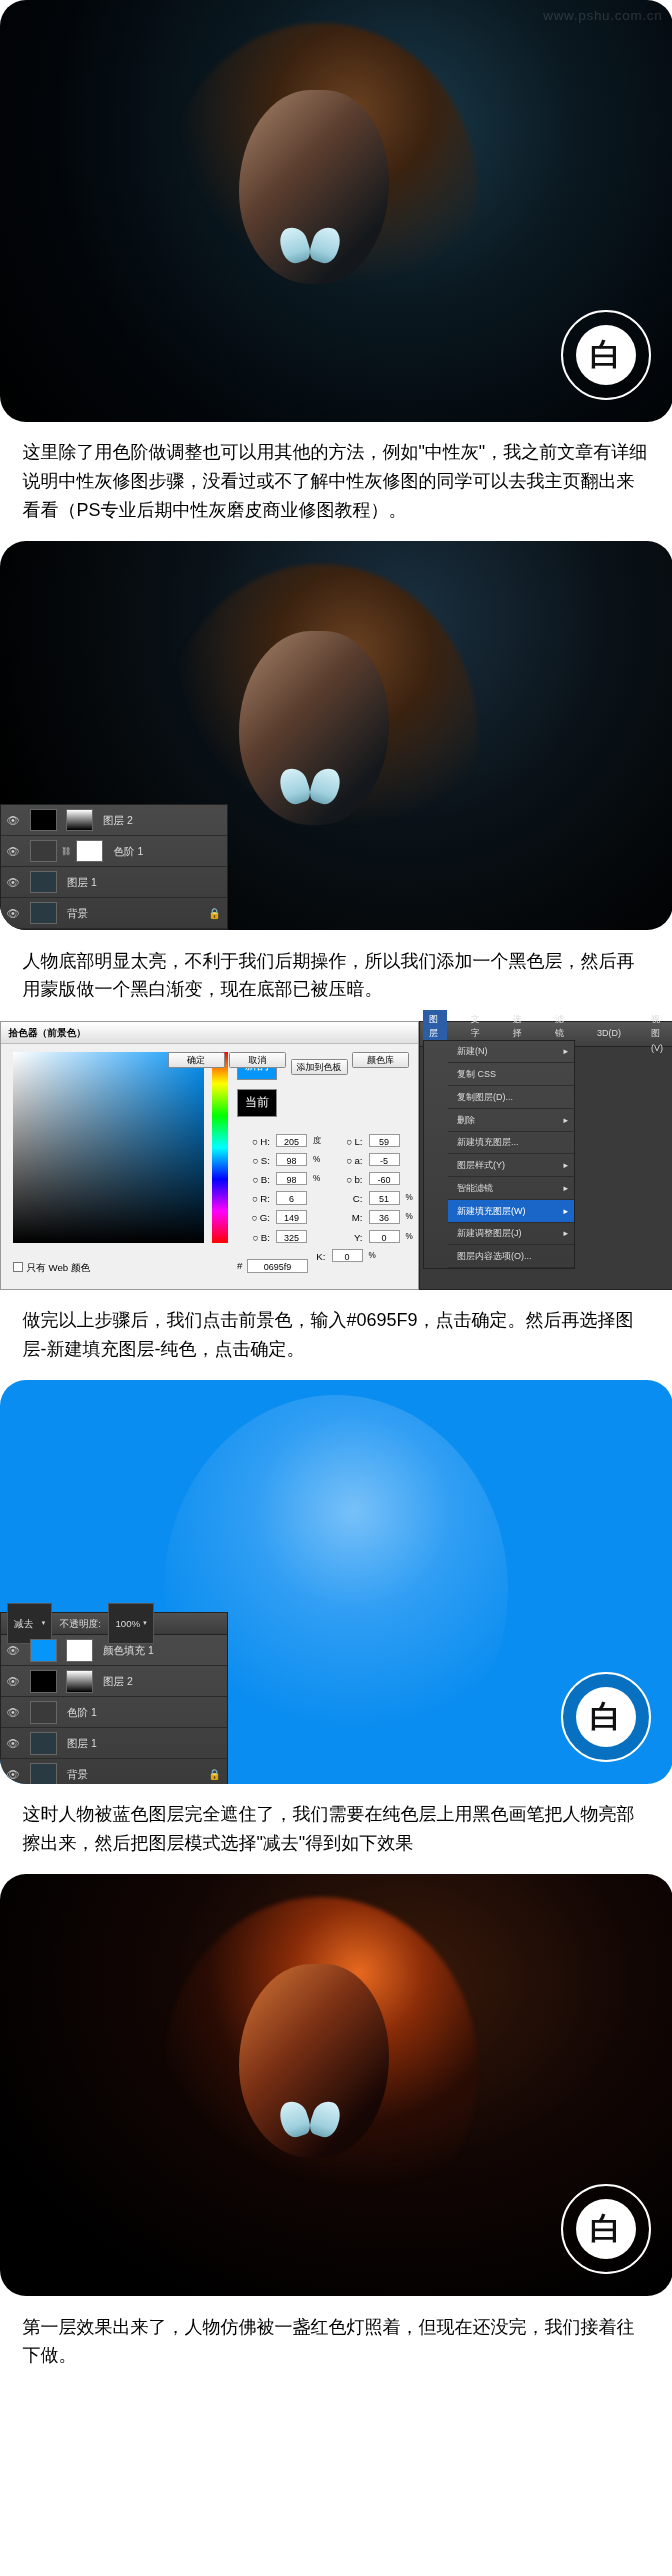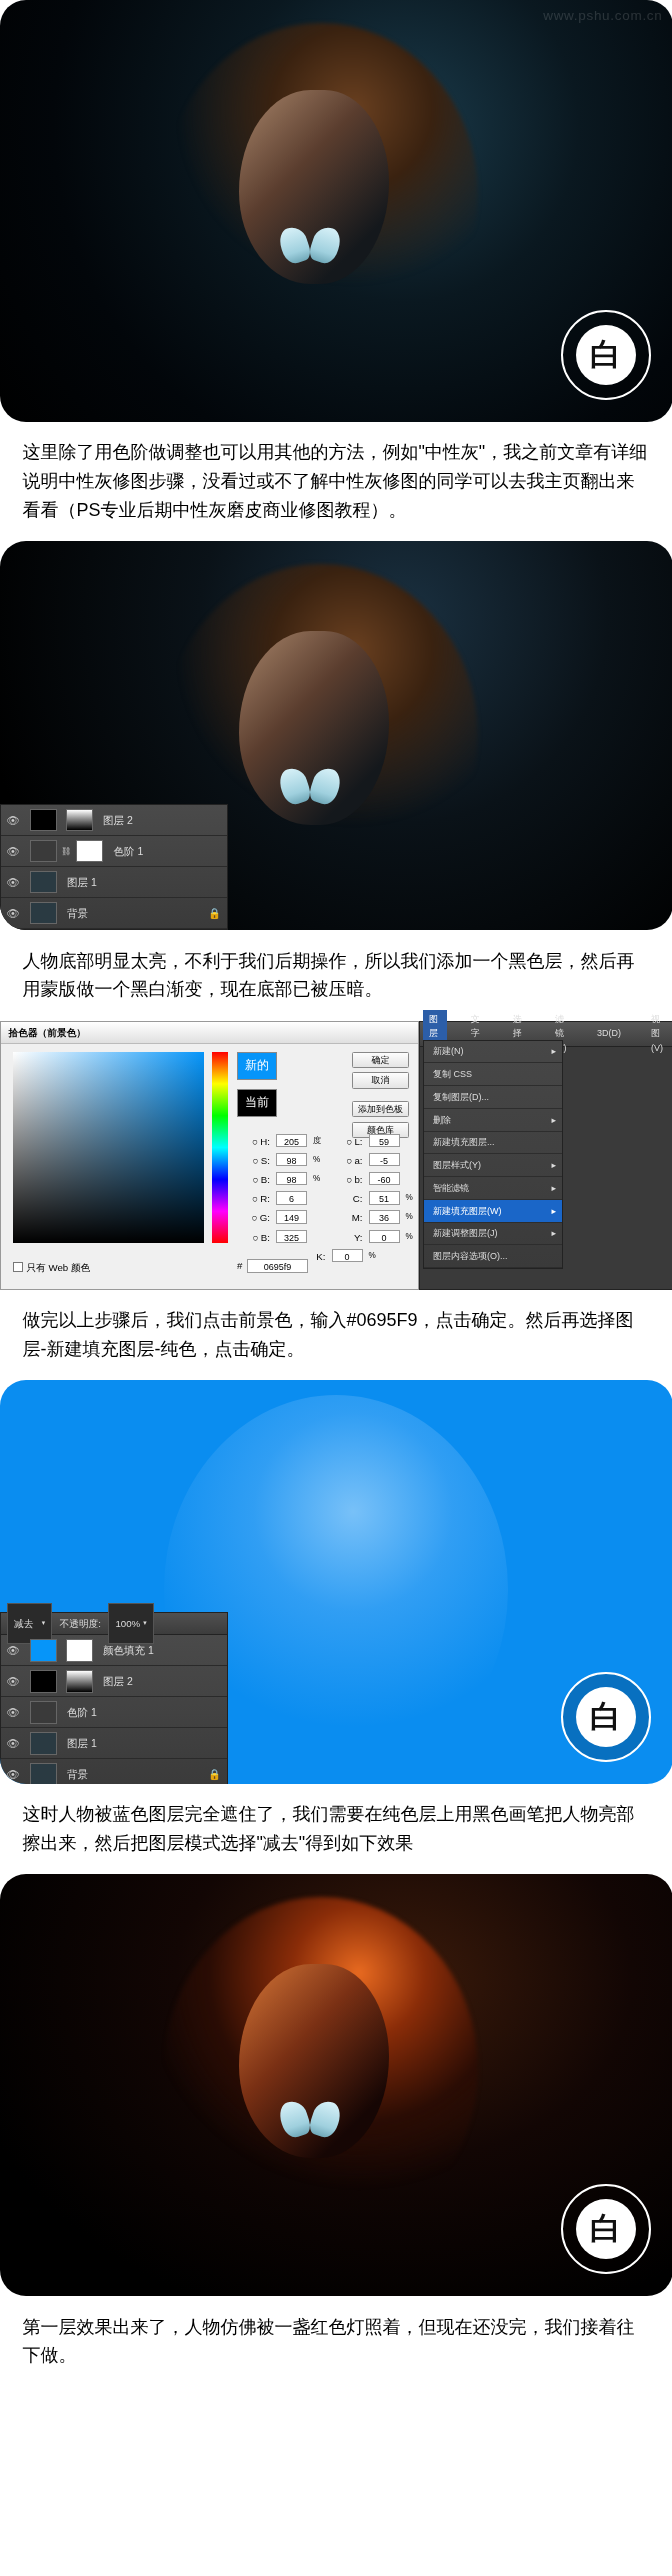--- a/index.html
+++ b/index.html
@@ -36,31 +36,31 @@
 .picker .gradient-box { position: absolute; left: 12px; top: 30px; width: 191px; height: 191px; background: linear-gradient(to right, #fff, #0695f9); }
 .picker .gradient-box::after { content: ""; position: absolute; inset: 0; background: linear-gradient(to bottom, transparent, #000); }
 .picker .hue-strip { position: absolute; left: 211px; top: 30px; width: 16.4px; height: 191px; background: linear-gradient(#f00,#ff0,#0f0,#0ff,#00f,#f0f,#f00); }
 .picker .swatches { position: absolute; left: 236px; top: 30px; width: 45px; }
 .picker .swatches .sw { width: 40px; height: 28px; border: 0.7px solid #888; margin-bottom: 9px; display:flex; align-items:center; justify-content:center; font-size:12px; }
 .picker .fields { position: absolute; left: 236px; top: 112px; font-size: 9.7px; }
 .picker .fields .fr { display: flex; gap: 6px; margin-bottom: 3.7px; }
 .picker .fields .lbl { width: 33px; text-align: right; }
 .picker .fields .val { width: 31px; height: 13.5px; background: #fff; border: 0.7px solid #999; text-align: center; font-size: 9px; }
 .picker .fields .unit { width: 10.5px; font-size: 8.2px; }
-.picker .btns { position: absolute; right: 9px; top: 30px; display: flex; flex-direction: column; gap: 4.5px; }
+.picker .btns { position: absolute; right: 9px; top: 30px; display: flex; flex-direction: row; gap: 4.5px; }
 .picker .btns .btn { width: 57px; height: 16.4px; background: linear-gradient(#fdfdfd,#e4e4e4); border: 0.7px solid #888; font-size: 9px; text-align: center; line-height: 15px; border-radius: 1.5px; }
 .picker .hex-row { position: absolute; left: 236px; bottom: 15px; font-size: 9.7px; display: flex; align-items: center; gap: 4.5px; }
 .picker .hex-row .val { width: 61px; height: 13.5px; background: #fff; border: 0.7px solid #999; text-align: center; font-size: 9px; }
 .picker .webcolor { position: absolute; left: 12px; bottom: 13.5px; font-size: 9.7px; display: flex; align-items: center; gap: 3.7px; }
 .picker .webcolor .cb { width: 9.7px; height: 9.7px; border: 0.7px solid #777; background: #fff; }
 .menu-shot { flex: 1; background: #3a3a3a; position: relative; border: 0.7px solid #222; font-size: 9.7px; color: #ddd; }
 .menu-shot .menubar { display: flex; background: linear-gradient(#575757,#3f3f3f); height: 18px; align-items: center; font-size: 9px; gap: 18px; padding: 12px 3px; border-bottom: 0.7px solid #222; }
 .menu-shot .menubar .m { padding: 1.5px 6px; }
 .menu-shot .menubar .m.active { background: #2c5ea8; color: #fff; }
-.menu-shot .dropdown { position: absolute; left: 3px; top: 18px; width: 140px; background: linear-gradient(#474747,#3a3a3a); border: 0.7px solid #222; }
+.menu-shot .dropdown { position: absolute; left: 3px; top: 18px; width: 152px; background: linear-gradient(#474747,#3a3a3a); border: 0.7px solid #222; padding-left: 24px; }
 .menu-shot .dropdown .mi { padding: 3.7px 9px; border-bottom: 0.7px solid #2d2d2d; font-size: 9px; position: relative; }
 .menu-shot .dropdown .mi.hi { background: #1a66c8; color: #fff; }
 .menu-shot .dropdown .mi .arrow { position: absolute; right: 6px; }
 .menu-shot .sub { position: absolute; left: 135px; top: 112px; width: 118px; background: linear-gradient(#474747,#3a3a3a); border: 0.7px solid #222; }
 .menu-shot .sub .mi { padding: 3.7px 9px; font-size: 9px; border-bottom: 0.7px solid #2d2d2d; }
 
 .hero3 { height: 404px; background: #0a8df0; position: relative; overflow: hidden; }
 .hero3 .ghost { position: absolute; left: 164px; top: 15px; width: 344px; height: 389px; background: radial-gradient(circle at 55% 30%, rgba(210,235,255,0.55) 0%, rgba(120,190,250,0.35) 30%, rgba(10,141,240,0) 65%); border-radius: 50%; }
 .hero3 .panel-overlay { position: absolute; left: 0; top: 232px; width: 228px; }
 .hero3 .slider-row { background: linear-gradient(#505050,#3c3c3c); height: 22.4px; display: flex; align-items: center; font-size: 9.7px; color: #ddd; padding: 0 6px; gap: 7.5px; border: 0.7px solid #222; border-bottom: none; }

